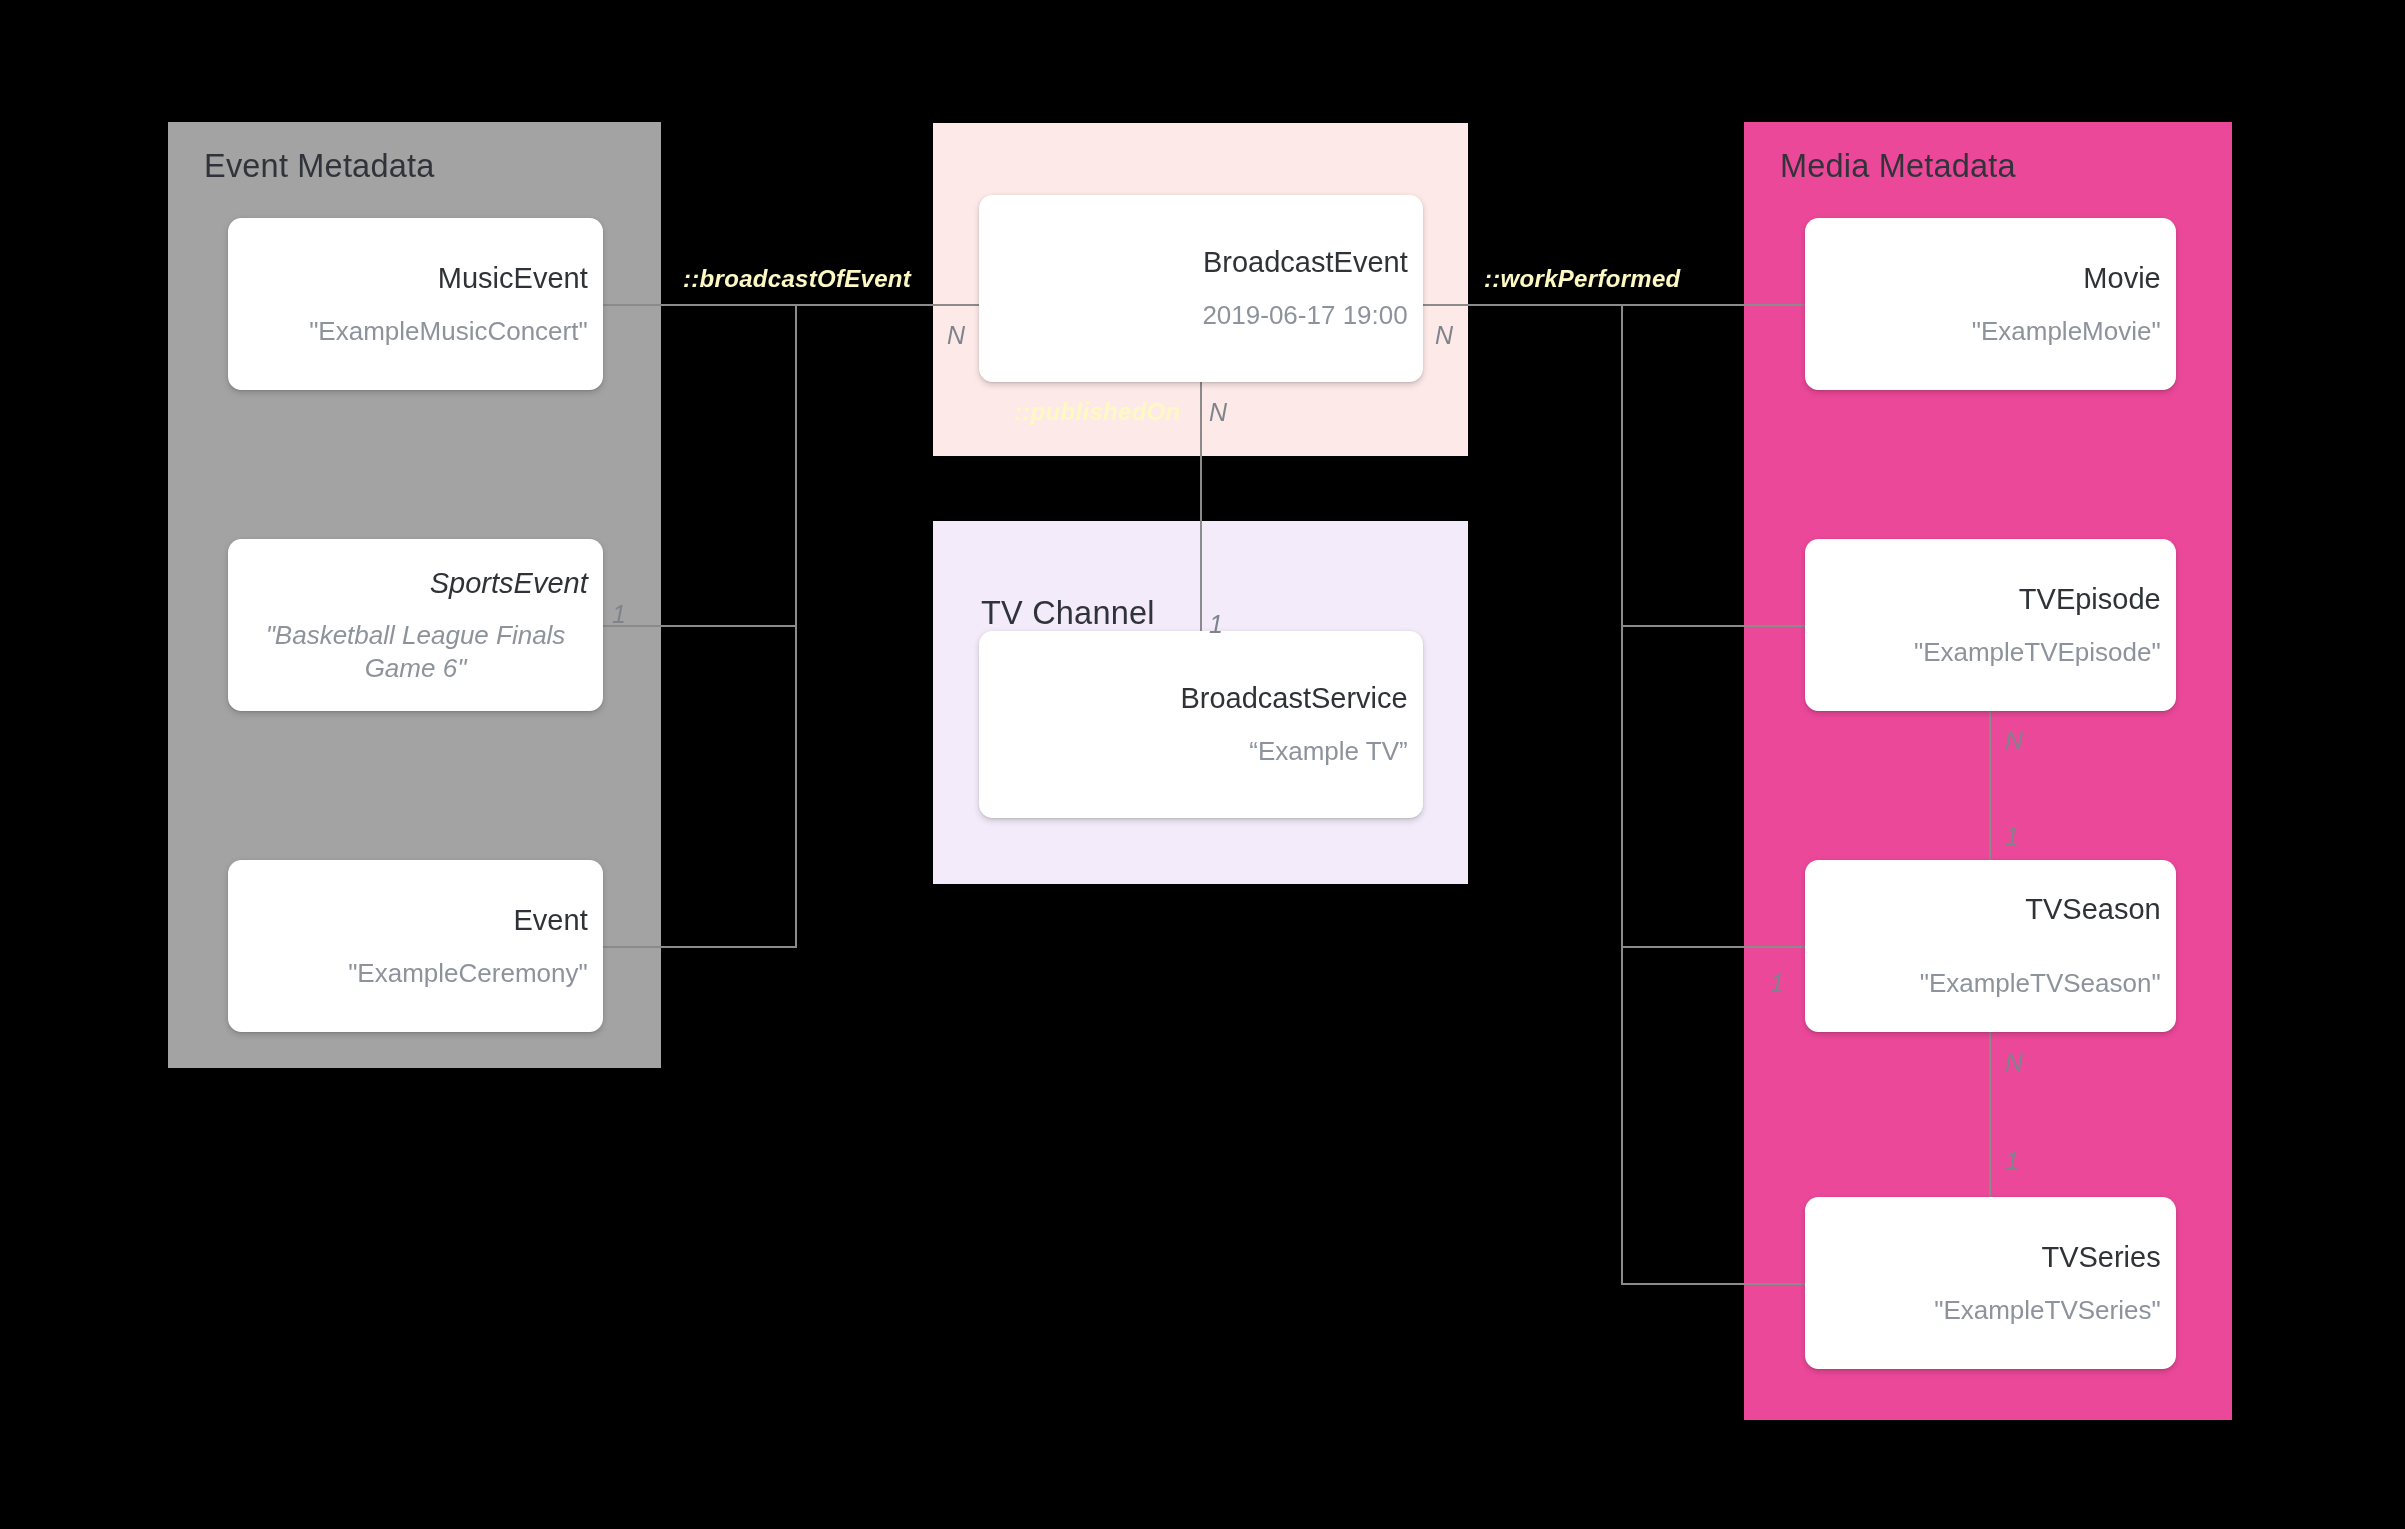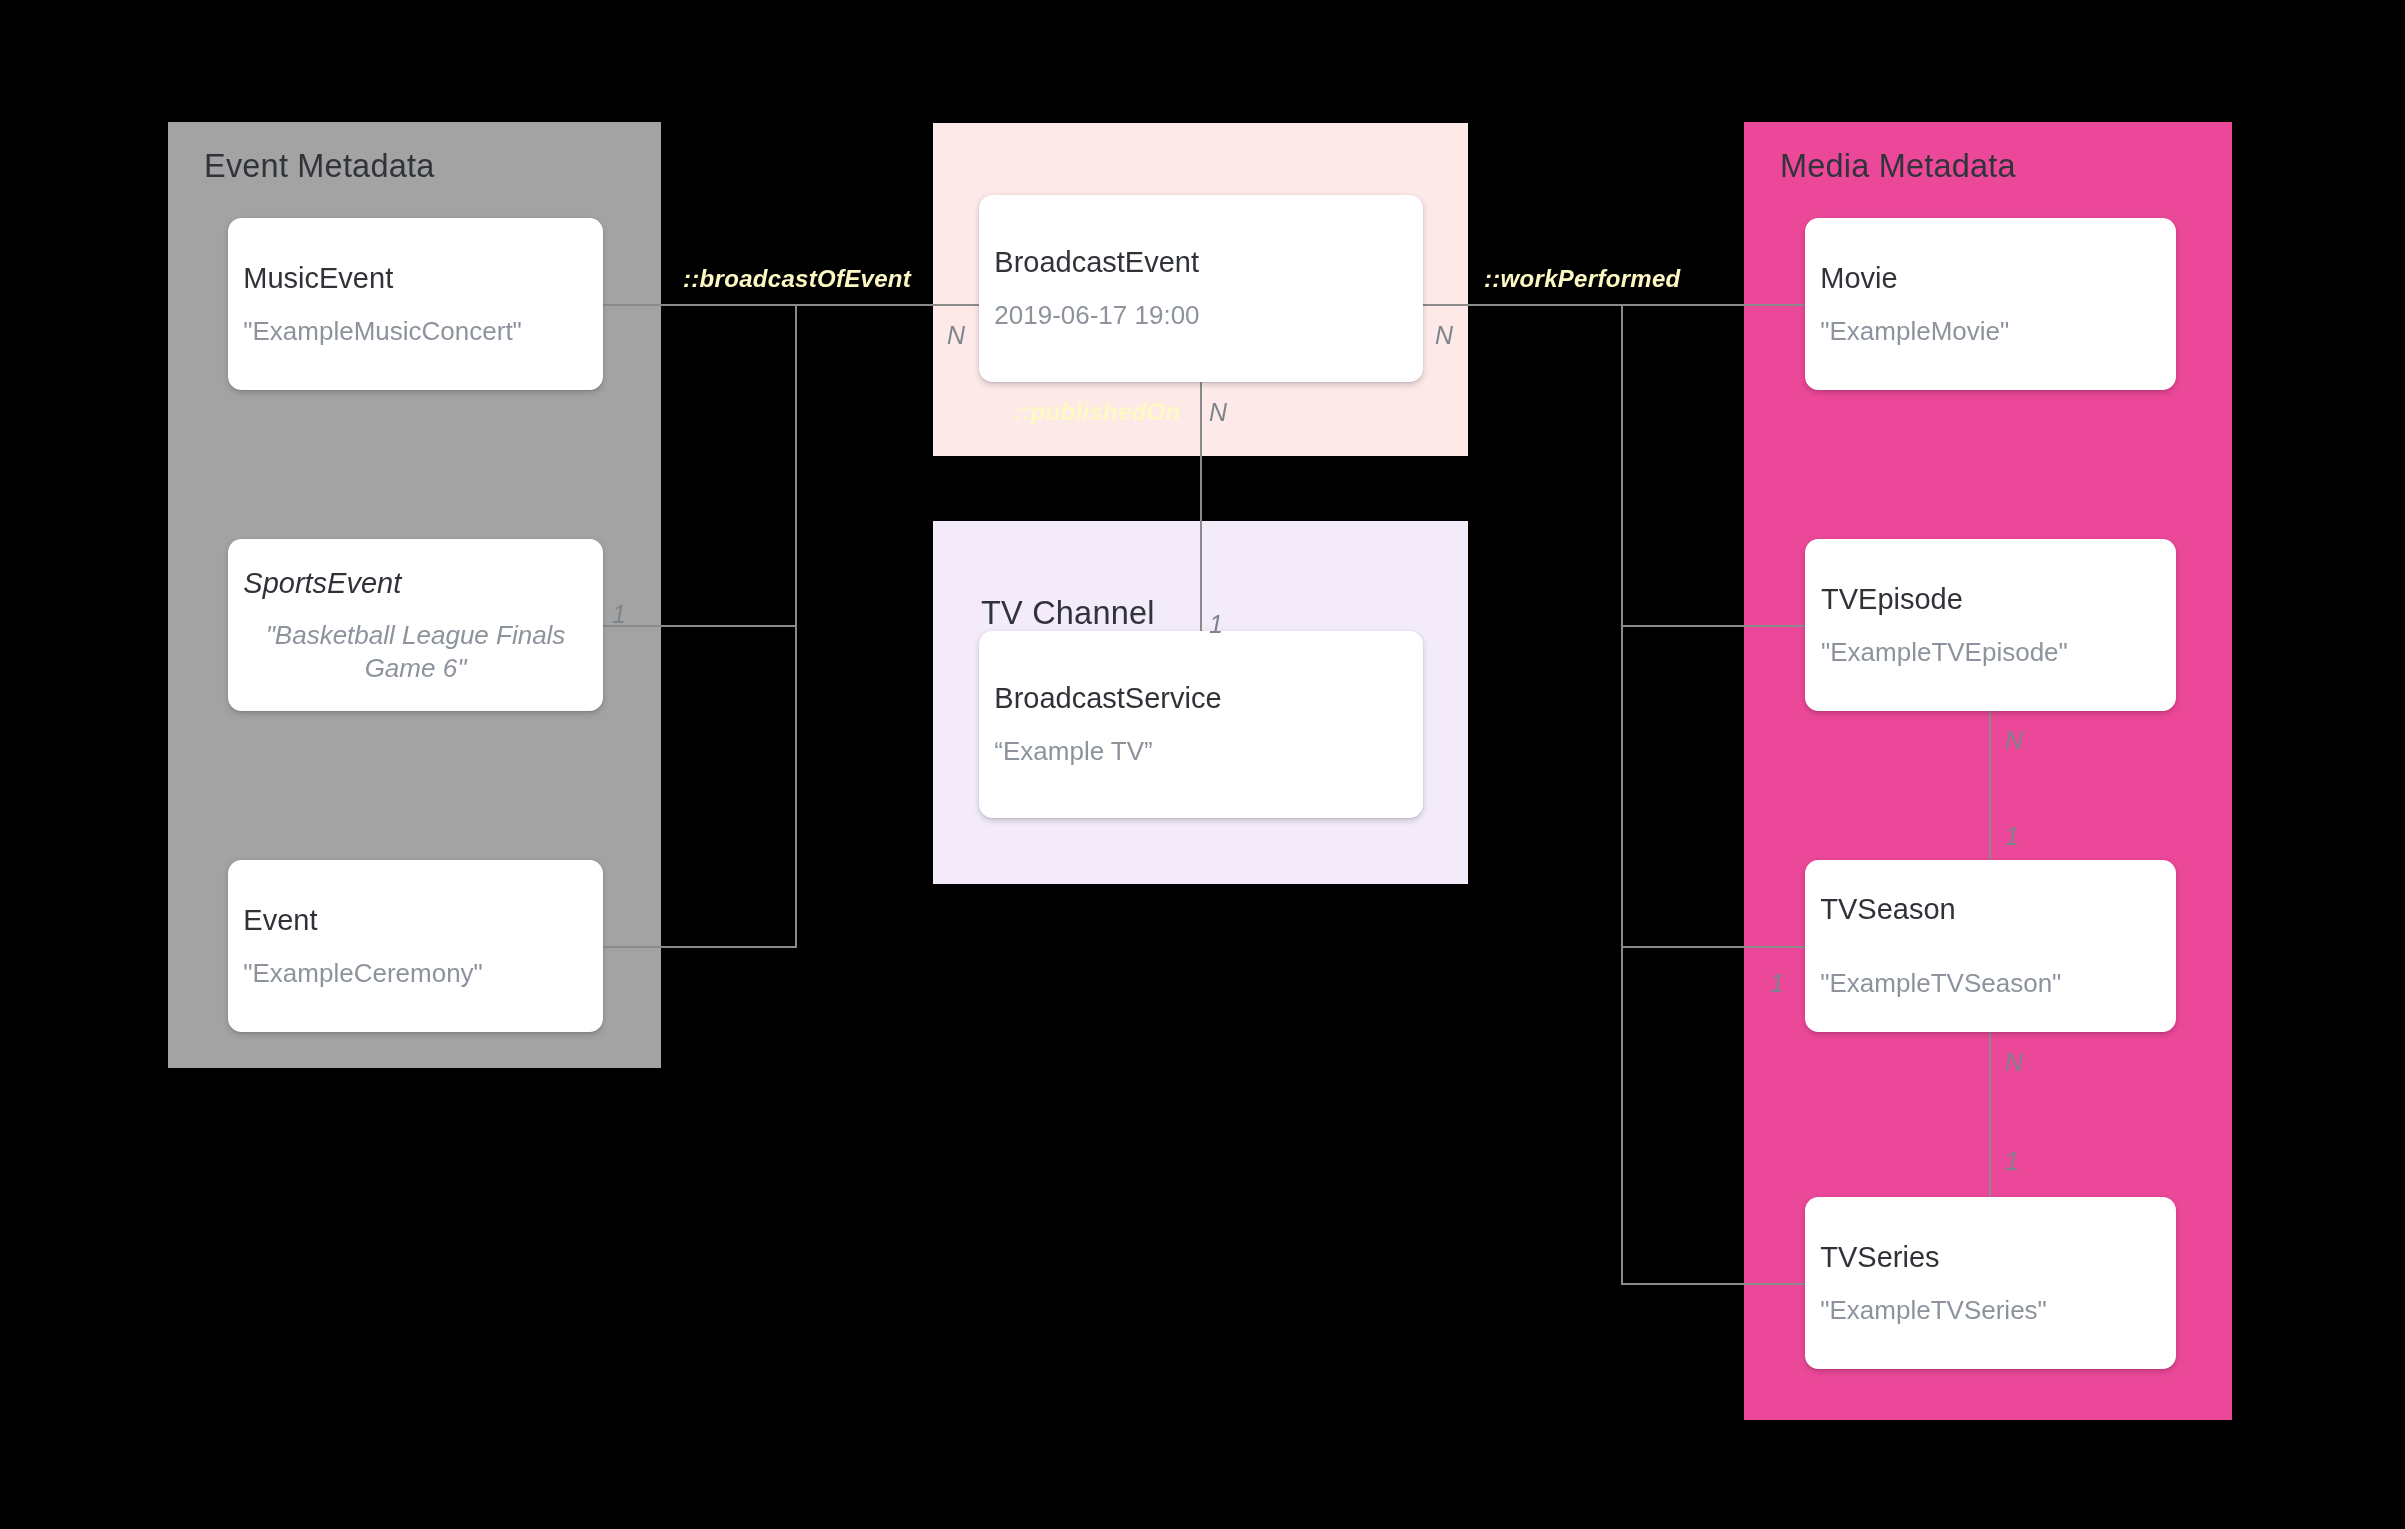--- a/index.html
+++ b/index.html
@@ -11,21 +11,21 @@
   .panel{position:absolute;box-sizing:border-box;}
   .panel .panel-title{
       position:absolute;font-size:32.5px;color:#30343a;font-weight:400;
       line-height:1.18;letter-spacing:0.2px;white-space:pre-line;}
 
   
   .card{
       position:absolute;box-sizing:border-box;background:#ffffff;
       border-radius:13.4px;
       box-shadow:0 2.9px 6.7px rgba(0,0,0,.16),0 1px 1.9px rgba(0,0,0,.10);
-      display:flex;flex-direction:column;align-items:flex-start;
+      display:flex;flex-direction:column;align-items:flex-end;
       justify-content:center;text-align:center;padding:9.6px 15.3px;z-index:6;}
   .card .c-title{font-size:29px;color:#2f3338;line-height:1.2;}
   .card .c-sub{font-size:26px;color:#8d939c;line-height:1.25;margin-top:19px;}
 
   
   .ln{position:absolute;background:#8b8b8b;z-index:3;}
   .lnh{height:1.9px;}
   .lnv{width:1.9px;}
 
   

